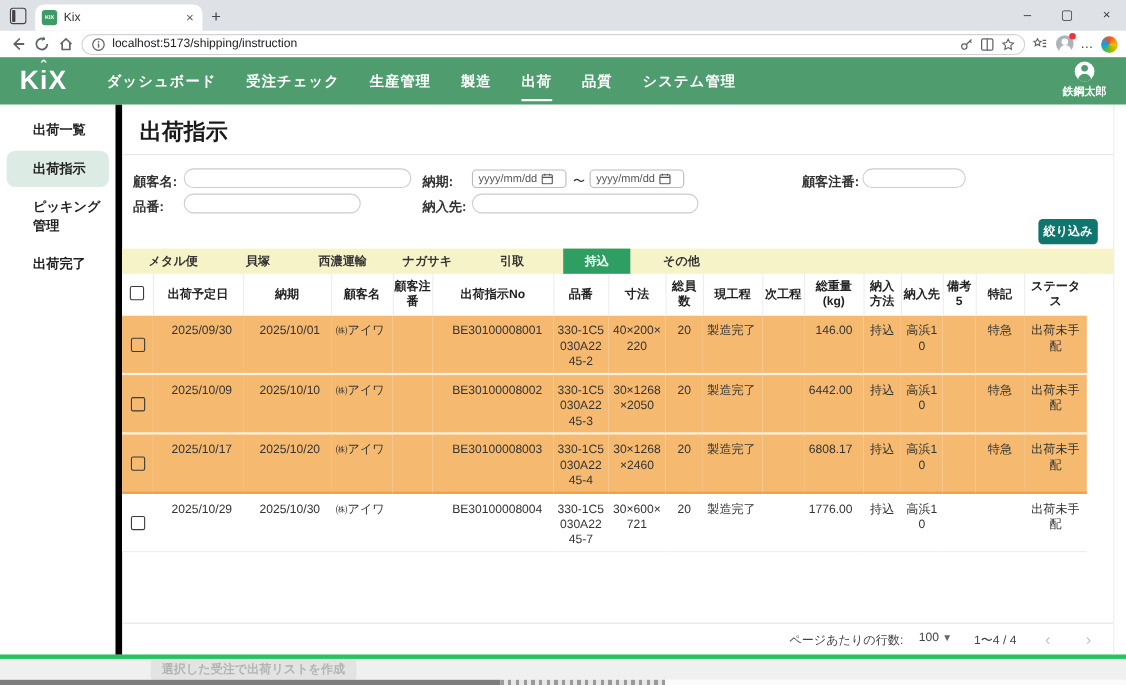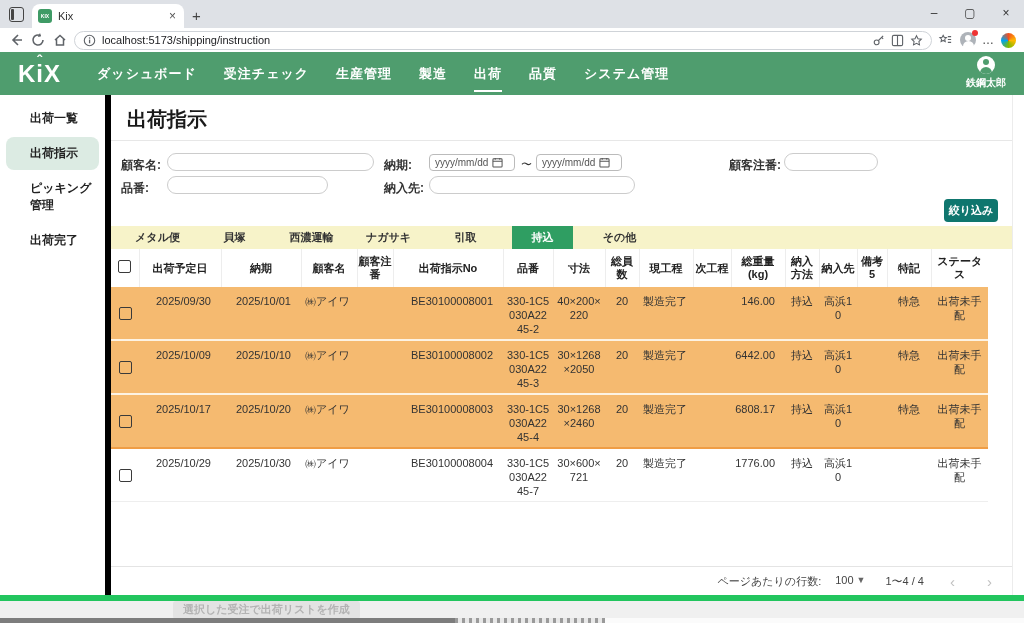--- a/index.html
+++ b/index.html
@@ -84,21 +84,21 @@
   thead .chk { background:#fff; }
 
   
   .pagination { margin-top:auto; border-top:1px solid #e4e4e4; height:29px; display:flex; align-items:center; justify-content:flex-end; gap:20px; padding-right:14px; font-size:11px; color:#444; }
   .rpp { display:flex; align-items:flex-start; gap:14px; }
   .rpp-val { display:flex; align-items:center; gap:3px; }
   .dd-arrow { font-size:9px; color:#666; }
   .pg-chev { color:#c0c0c0; font-size:15px; padding:0 6px; }
 
   
-  .footer-bar { height:23px; background:#f0f0f0; border-top:6px solid #22c55e; display:flex; align-items:center;padding-left:36px; }
+  .footer-bar { height:23px; background:#f0f0f0; border-top:4px solid #22c55e; display:flex; align-items:center; }
   .footer-btn { margin-left:137px; background:#e3e3e3; color:#b3b3b3; border:none; border-radius:3px; font-size:11px; font-weight:bold; height:18px; padding:0 10px; font-family:inherit; }
   .bottom-strip { height:5px; display:flex; }
   .bs-dark { width:455px; background:#7d7d7d; }
   .bs-smudge { width:150px; background:repeating-linear-gradient(90deg,#9a9a9a 0 3px,#e8e8e8 3px 7px); }
   .bs-rest { flex:1; background:#fbfbfb; }
 
   svg { display:block; }
 </style>
 </head>
 <body>

